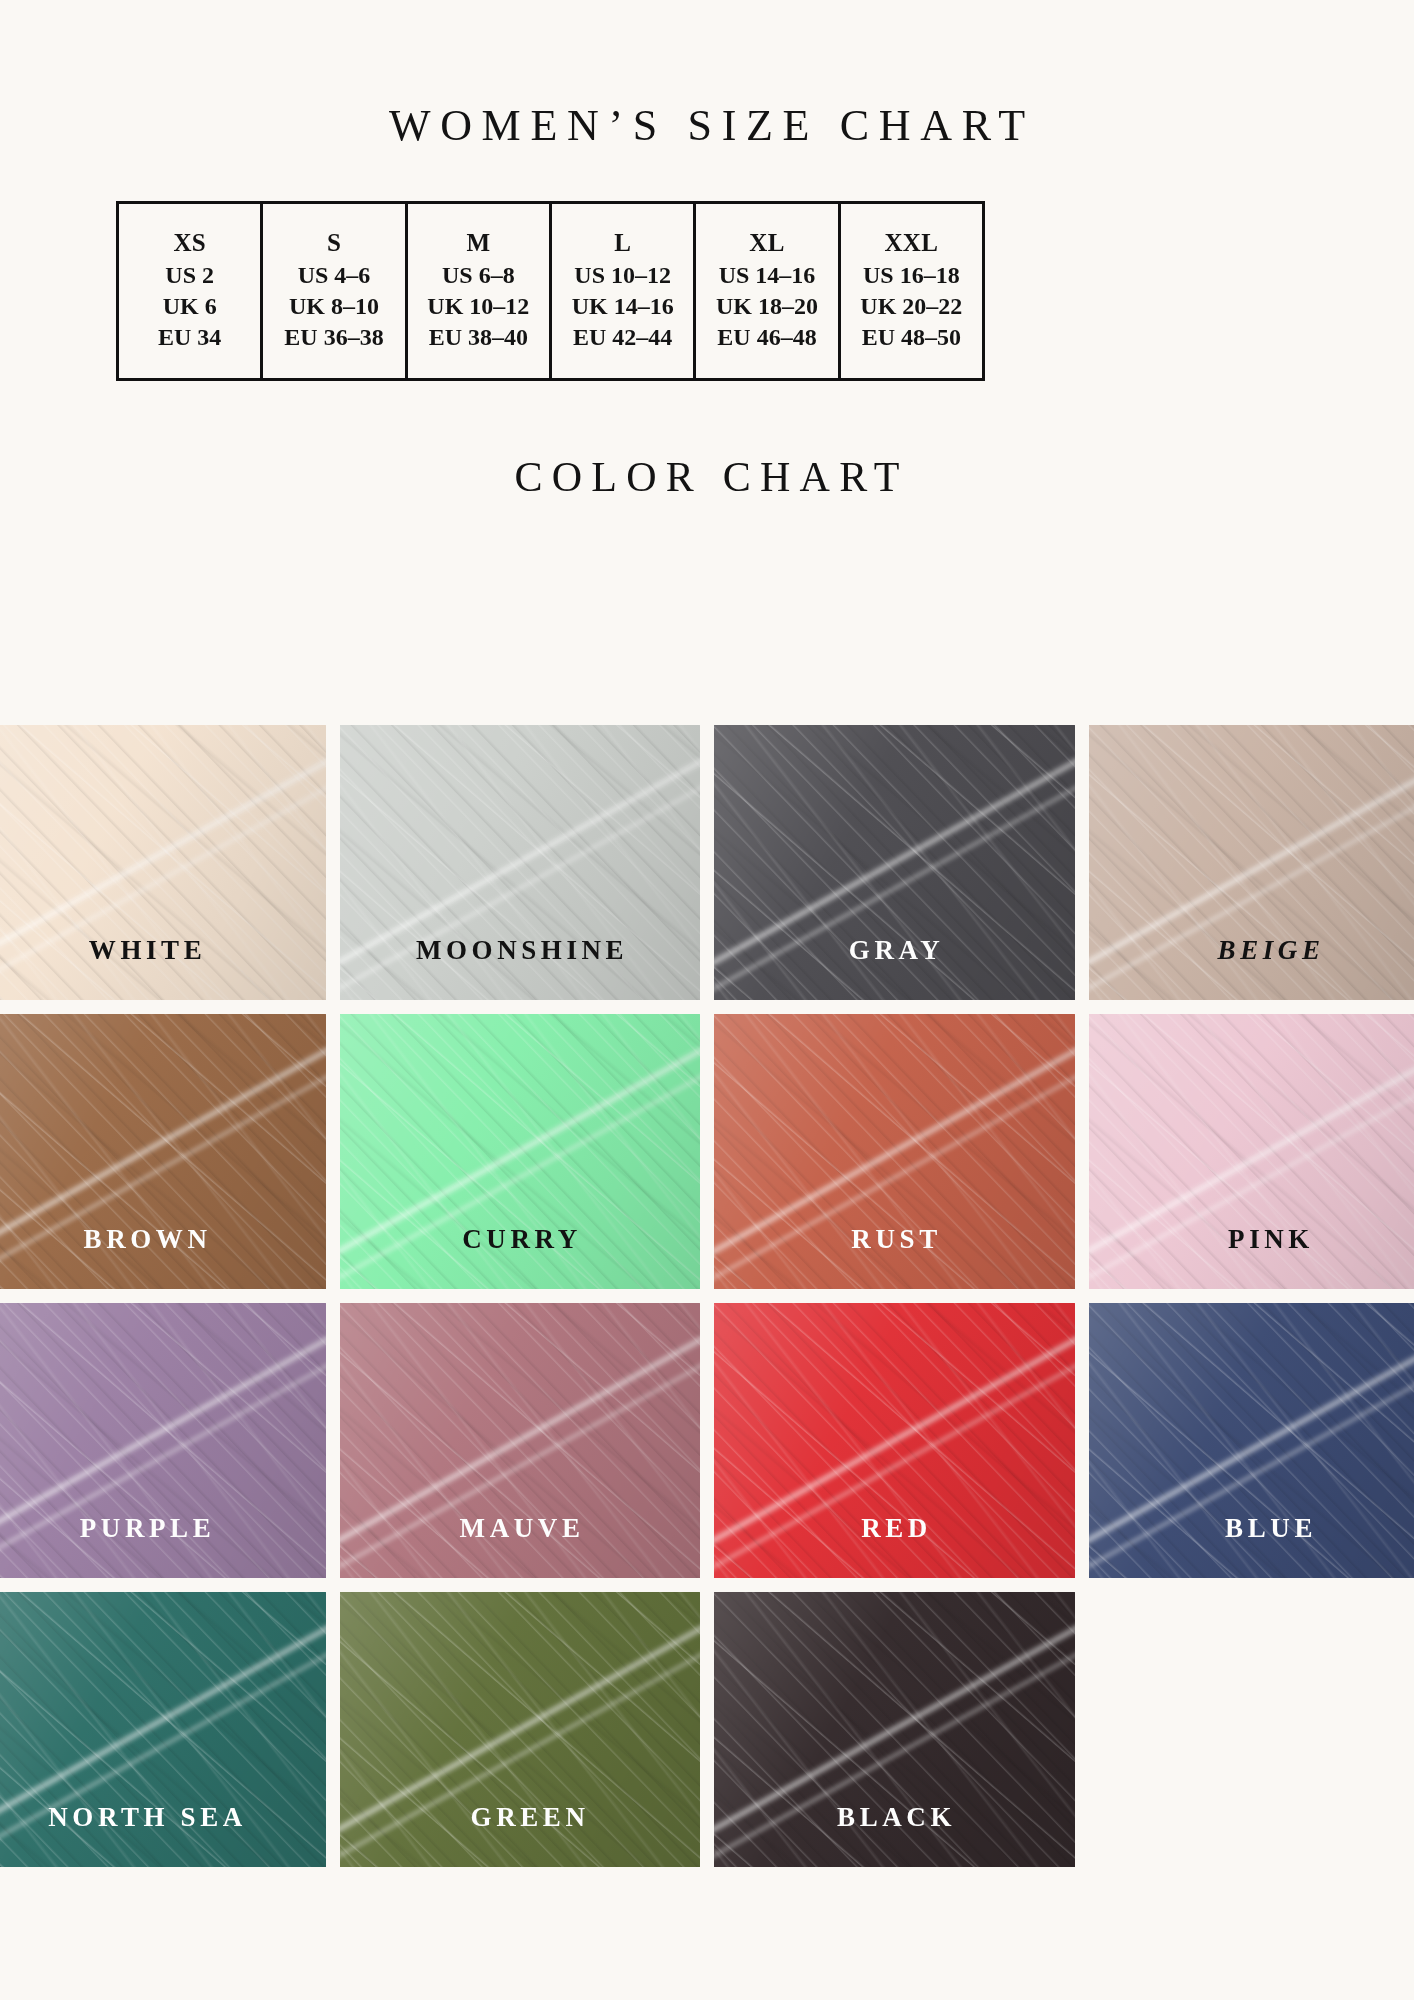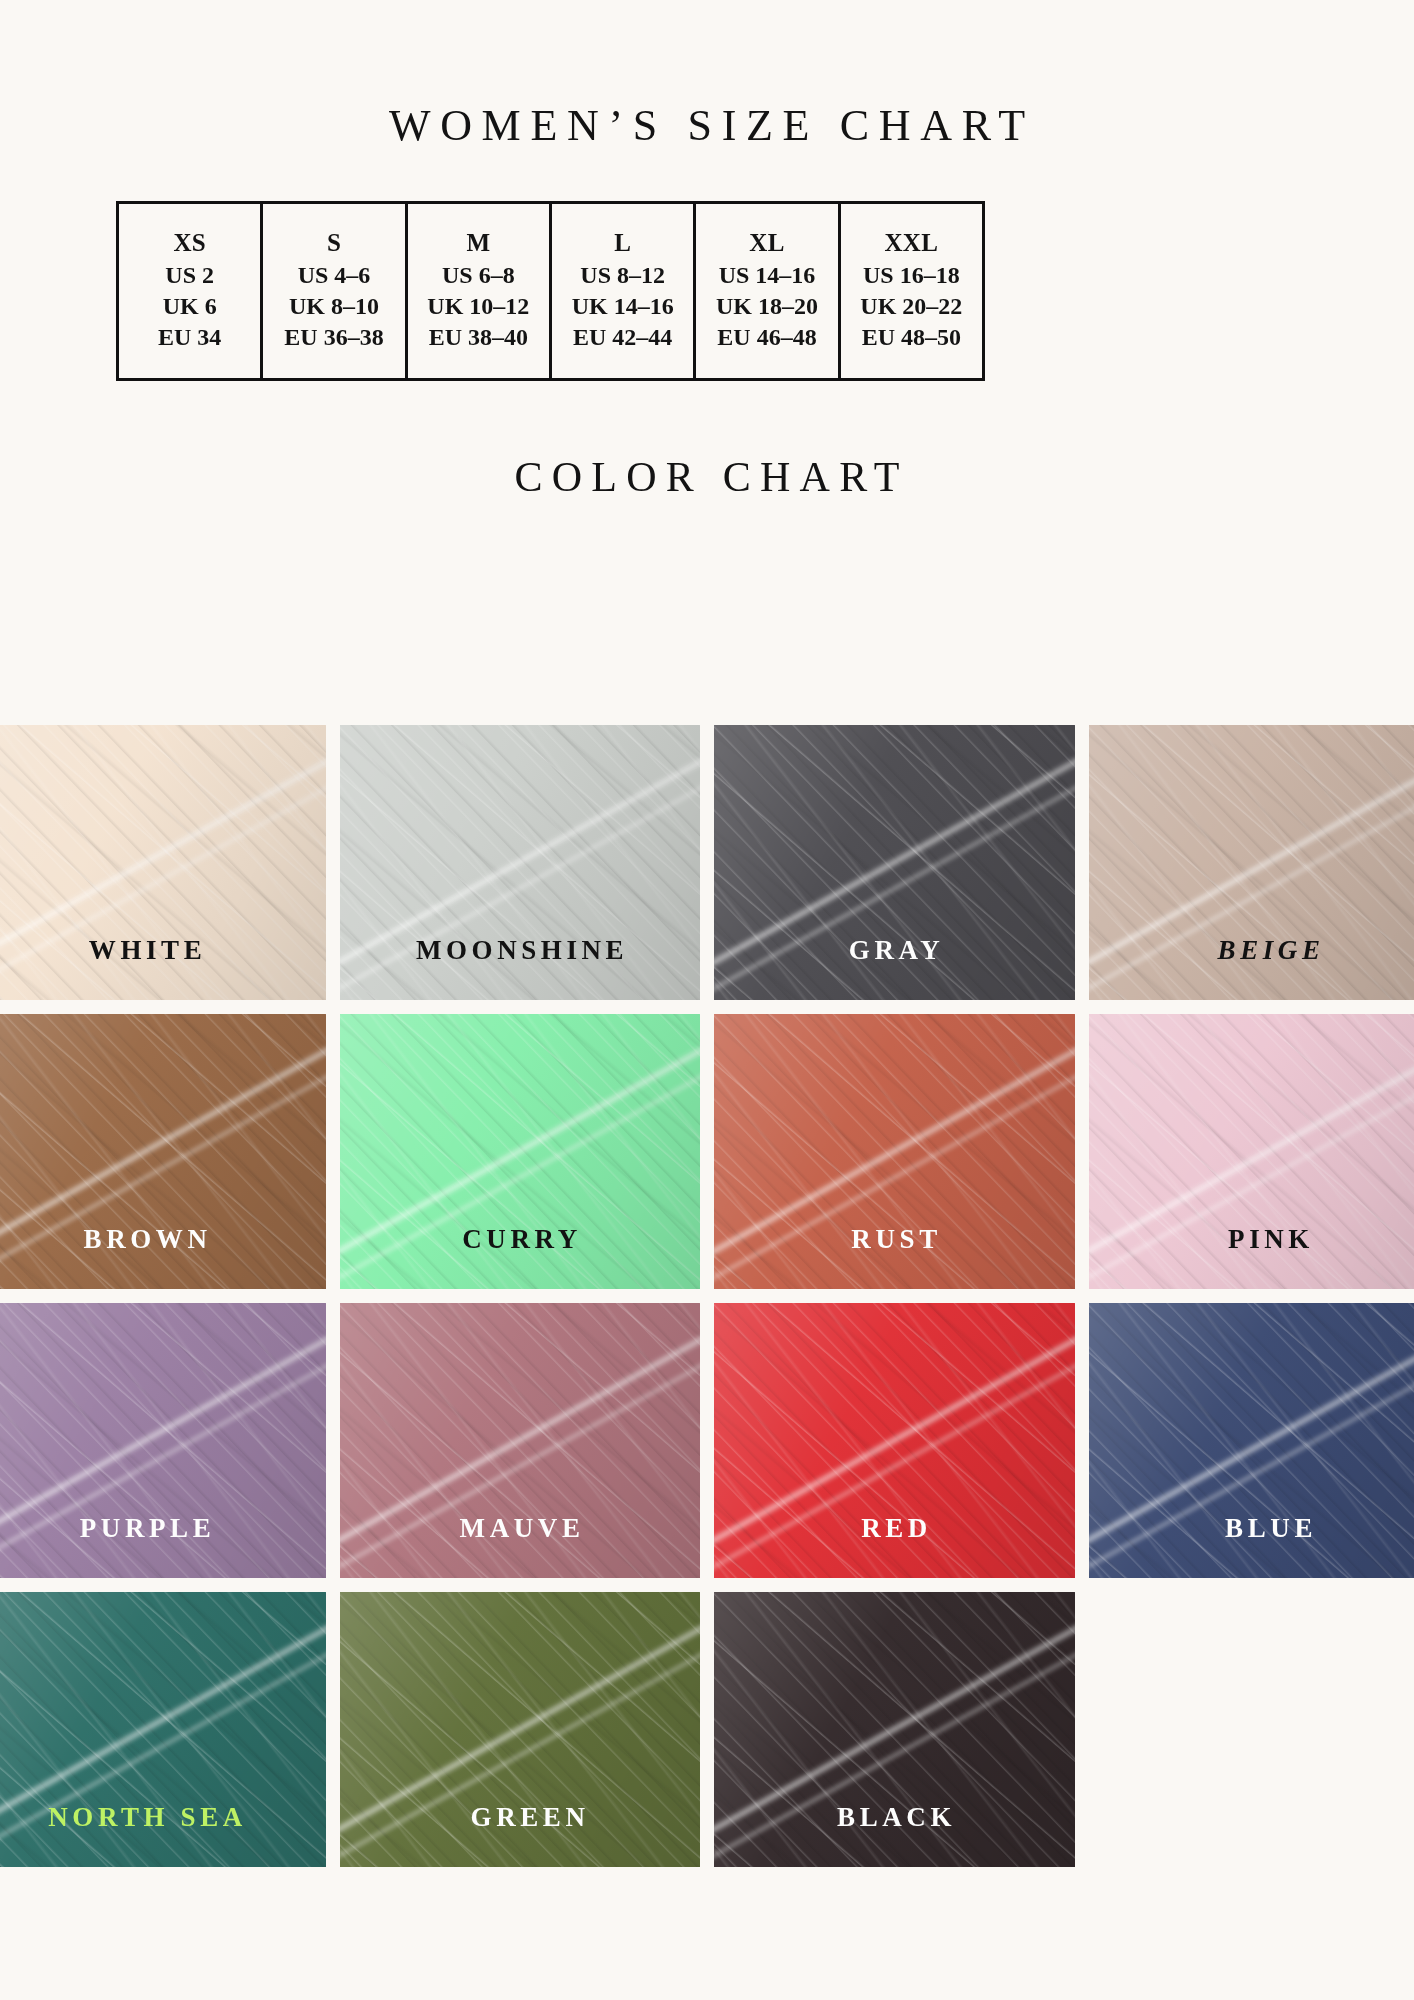--- a/index.html
+++ b/index.html
@@ -228,21 +228,21 @@
           <div class="cell-line">EU 36–38</div>
         </td>
         <td>
           <div class="cell-size">M</div>
           <div class="cell-line">US 6–8</div>
           <div class="cell-line">UK 10–12</div>
           <div class="cell-line">EU 38–40</div>
         </td>
         <td>
           <div class="cell-size">L</div>
-          <div class="cell-line">US 8–12</div>
+          <div class="cell-line">US 10–12</div>
           <div class="cell-line">UK 14–16</div>
           <div class="cell-line">EU 42–44</div>
         </td>
         <td>
           <div class="cell-size">XL</div>
           <div class="cell-line">US 14–16</div>
           <div class="cell-line">UK 18–20</div>
           <div class="cell-line">EU 46–48</div>
         </td>
         <td>
@@ -367,21 +367,21 @@
       <div class="sheen"></div>
       <div class="swatch-label label-light" style="color: rgb(253, 253, 253);">BLUE</div>
     </div>
     <div class="swatch" style="background: rgb(45, 111, 104);">
       <div class="fibres f1"></div>
       <div class="fibres f2"></div>
       <div class="fibres f3"></div>
       <div class="strand"></div>
       <div class="strand s2"></div>
       <div class="sheen"></div>
-      <div class="swatch-label label-light" style="color: #bef264;">NORTH SEA</div>
+      <div class="swatch-label label-light" style="color: #ffffff;">NORTH SEA</div>
     </div>
     <div class="swatch" style="background: rgb(97, 112, 58);">
       <div class="fibres f1"></div>
       <div class="fibres f2"></div>
       <div class="fibres f3"></div>
       <div class="strand"></div>
       <div class="strand s2"></div>
       <div class="sheen"></div>
       <div class="swatch-label label-light" style="color: rgb(253, 253, 253); margin-left: 16px;">GREEN</div>
     </div>

